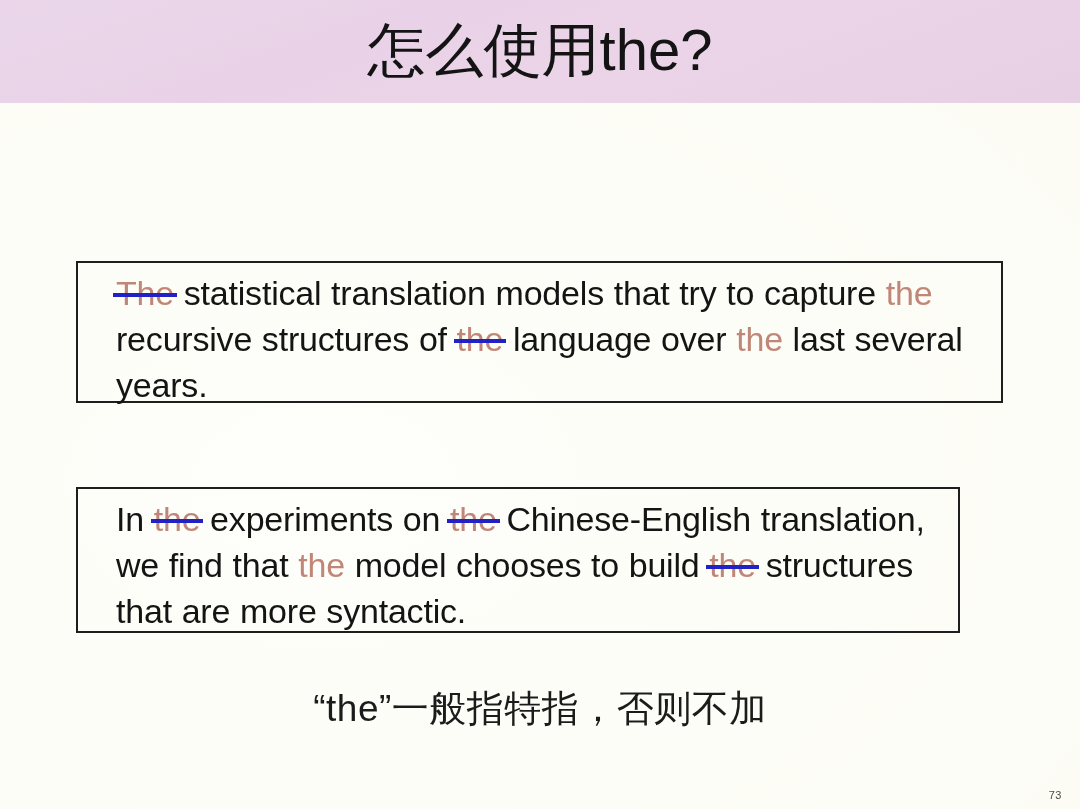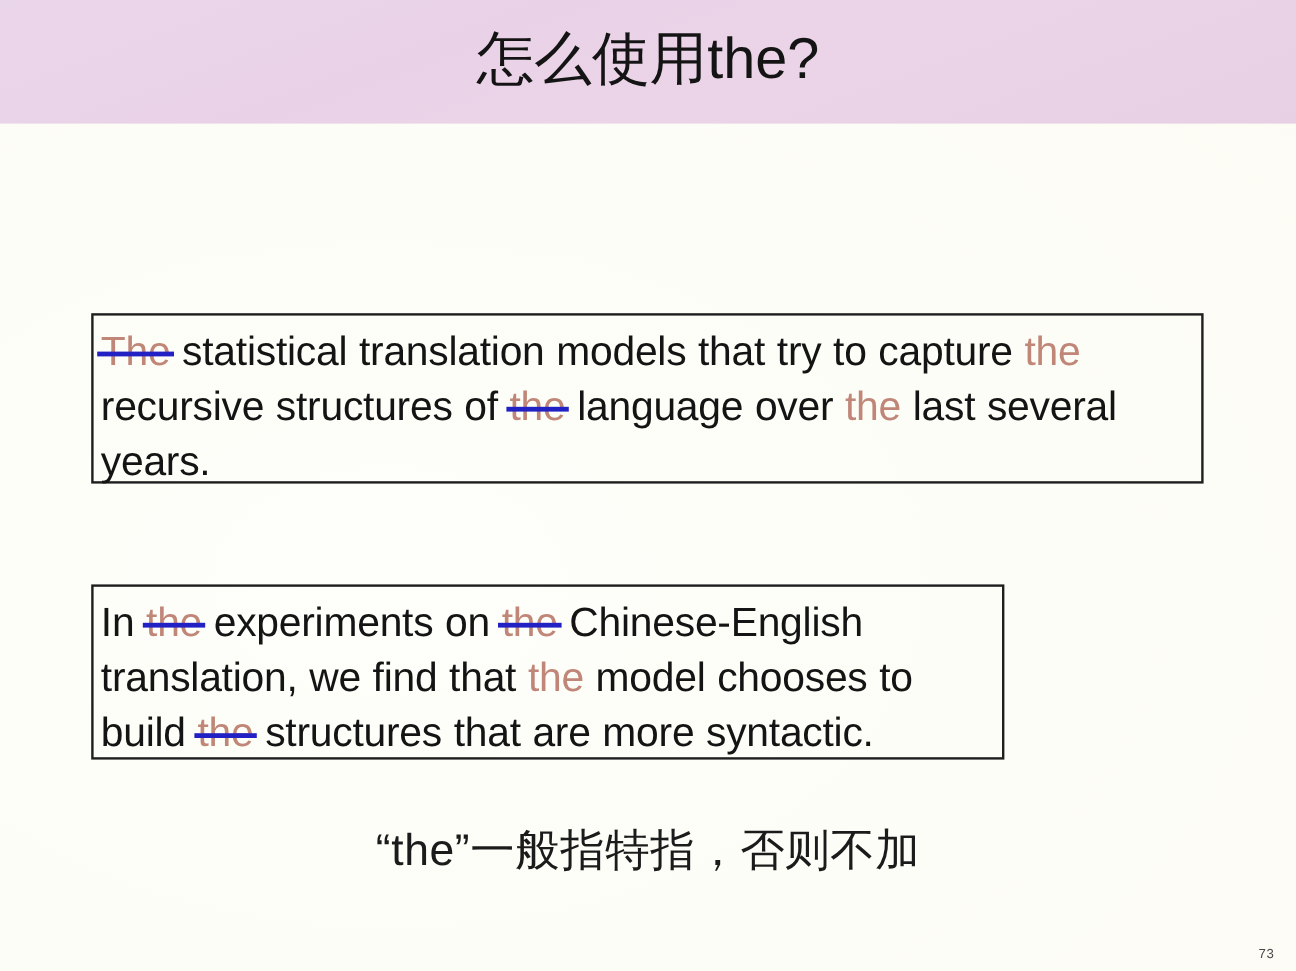--- a/index.html
+++ b/index.html
@@ -33,21 +33,21 @@
   }
   .title-text {
     position: absolute;
     left: 0;
     top: 0;
     width: 1080px;
     height: 103px;
     display: flex;
     align-items: center;
     justify-content: center;
-    font-size: 48px;
+    font-size: 58px;
     line-height: 1;
     letter-spacing: 0px;
     color: #141414;
     font-weight: 400;
     white-space: nowrap;
     padding-bottom: 4px;
     box-sizing: border-box;
   }
 
   
@@ -60,29 +60,30 @@
   }
   #box-1 {
     left: 76px;
     top: 261px;
     width: 927px;
     height: 142px;
   }
   #box-2 {
     left: 76px;
     top: 487px;
-    width: 761px;
+    width: 884px;
     height: 146px;
   }
   .quote-text {
     font-size: 34px;
     line-height: 46px;
     color: #141414;
     letter-spacing: -0.2px;
     word-spacing: 0.5px;
+    margin-left: 32px;
   }
   .the-plain {
     color: #c08778;
   }
   .the-struck {
     color: #c08778;
     position: relative;
     display: inline-block;
   }
   .the-struck::after {

